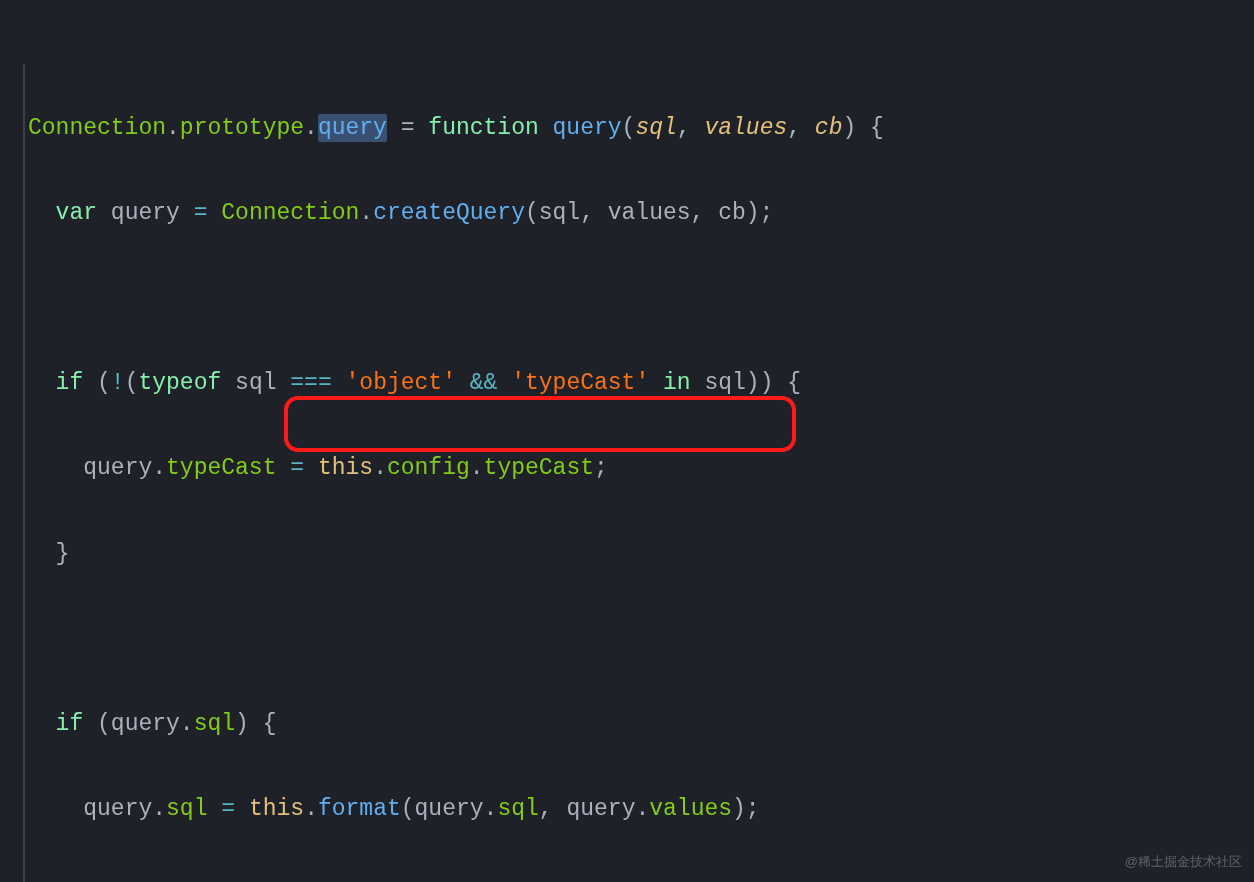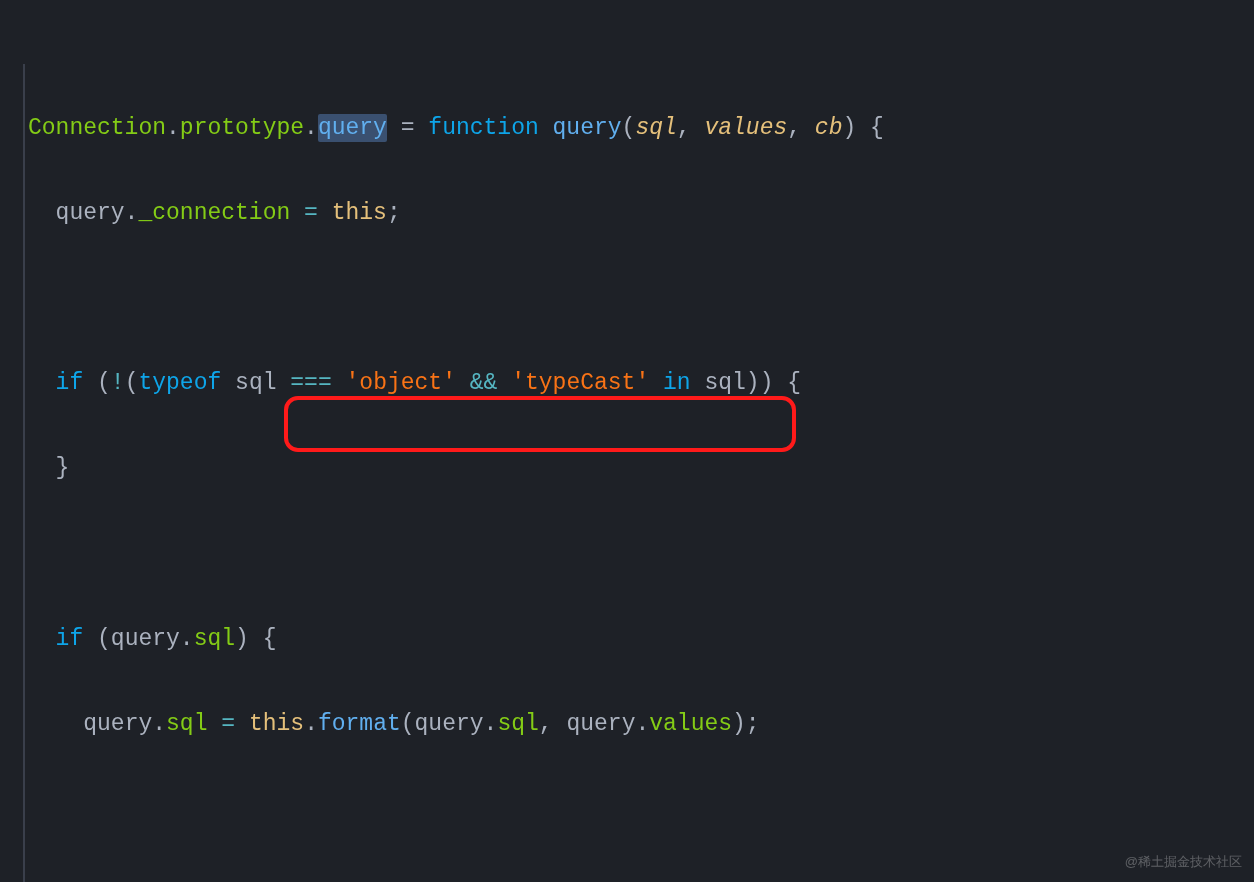--- a/index.html
+++ b/index.html
@@ -24,21 +24,21 @@
     left: -5px;
     top: 42px;
     bottom: 20px;
     width: 2px;
     background: #3a3f4b;
   }
   .tok-class  { color: #84cc16; }
   .tok-punc   { color: #abb2bf; }
   .tok-prop   { color: #84cc16; }
   .tok-op     { color: #56b6c2; }
-  .tok-kw     { color: #0ea5e9; }
+  .tok-kw     { color: #86efac; }
   .tok-fn     { color: #61afef; }
   .tok-param  { color: #e5c07b; font-style: italic; }
   .tok-str    { color: #f97316; }
   .tok-this   { color: #e5c07b; }
   .tok-hl {
     background: #3a5070;
     border-radius: 2px;
     padding: 1px 0;
   }
   .box {
@@ -55,23 +55,24 @@
     font-size: 13px;
     color: rgba(255,255,255,0.28);
   }
 </style>
 </head>
 <body>
 
 <div class="code-block">
 <div class="gutter-line"></div>
 <div><span class="tok-class">Connection</span><span class="tok-punc">.</span><span class="tok-prop">prototype</span><span class="tok-punc">.</span><span class="tok-fn tok-hl">query</span><span class="tok-punc"> = </span><span class="tok-kw">function</span><span> </span><span class="tok-fn">query</span><span class="tok-punc">(</span><span class="tok-param">sql</span><span class="tok-punc">, </span><span class="tok-param">values</span><span class="tok-punc">, </span><span class="tok-param">cb</span><span class="tok-punc">) {</span></div>
-<div><span>  </span><span class="tok-punc">query.</span><span class="tok-prop">_connection</span><span> </span><span class="tok-op">=</span><span> </span><span class="tok-this">this</span><span class="tok-punc">;</span></div>
+<div><span>  </span><span class="tok-kw">var</span><span> query </span><span class="tok-op">=</span><span> </span><span class="tok-class">Connection</span><span class="tok-punc">.</span><span class="tok-fn">createQuery</span><span class="tok-punc">(sql, values, cb);</span></div>
 <div><span> </span></div>
 <div><span>  </span><span class="tok-kw">if</span><span class="tok-punc"> (</span><span class="tok-op">!</span><span class="tok-punc">(</span><span class="tok-kw">typeof</span><span> sql </span><span class="tok-op">===</span><span> </span><span class="tok-str">'object'</span><span> </span><span class="tok-op">&amp;&amp;</span><span> </span><span class="tok-str">'typeCast'</span><span> </span><span class="tok-kw">in</span><span class="tok-punc"> sql)) {</span></div>
+<div><span>    </span><span class="tok-punc">query.</span><span class="tok-prop">typeCast</span><span> </span><span class="tok-op">=</span><span> </span><span class="tok-this">this</span><span class="tok-punc">.</span><span class="tok-prop">config</span><span class="tok-punc">.</span><span class="tok-prop">typeCast</span><span class="tok-punc">;</span></div>
 <div><span>  </span><span class="tok-punc">}</span></div>
 <div><span> </span></div>
 <div><span>  </span><span class="tok-kw">if</span><span class="tok-punc"> (query.</span><span class="tok-prop">sql</span><span class="tok-punc">) {</span></div>
 <div><span>    </span><span class="tok-punc">query.</span><span class="tok-prop">sql</span><span> </span><span class="tok-op">=</span><span> </span><span class="tok-this">this</span><span class="tok-punc">.</span><span class="tok-fn">format</span><span class="tok-punc">(query.</span><span class="tok-prop">sql</span><span class="tok-punc">, query.</span><span class="tok-prop">values</span><span class="tok-punc">);</span></div>
 
 
 
 
 
 

